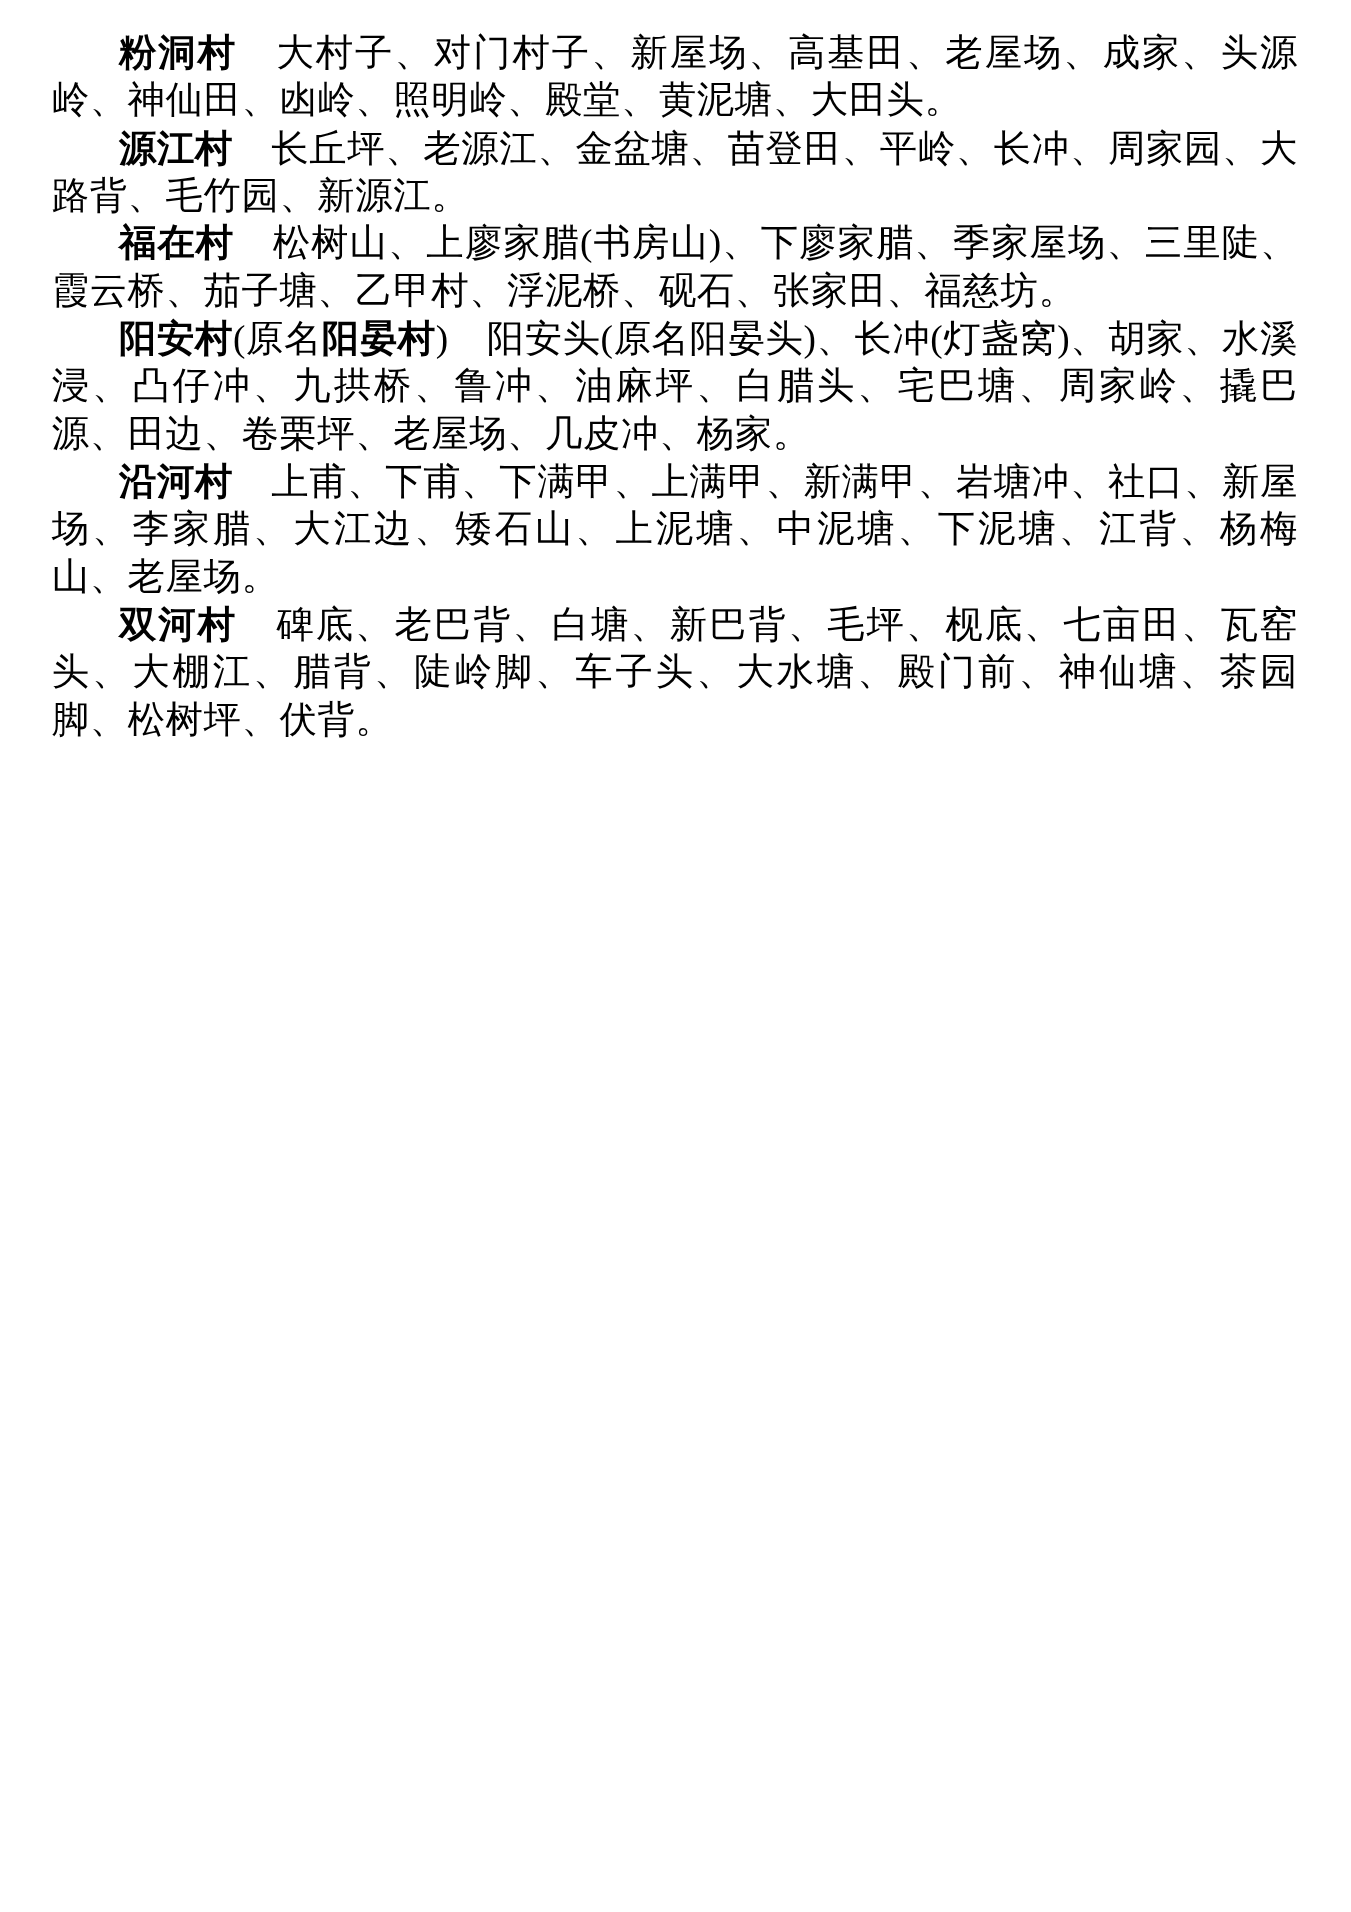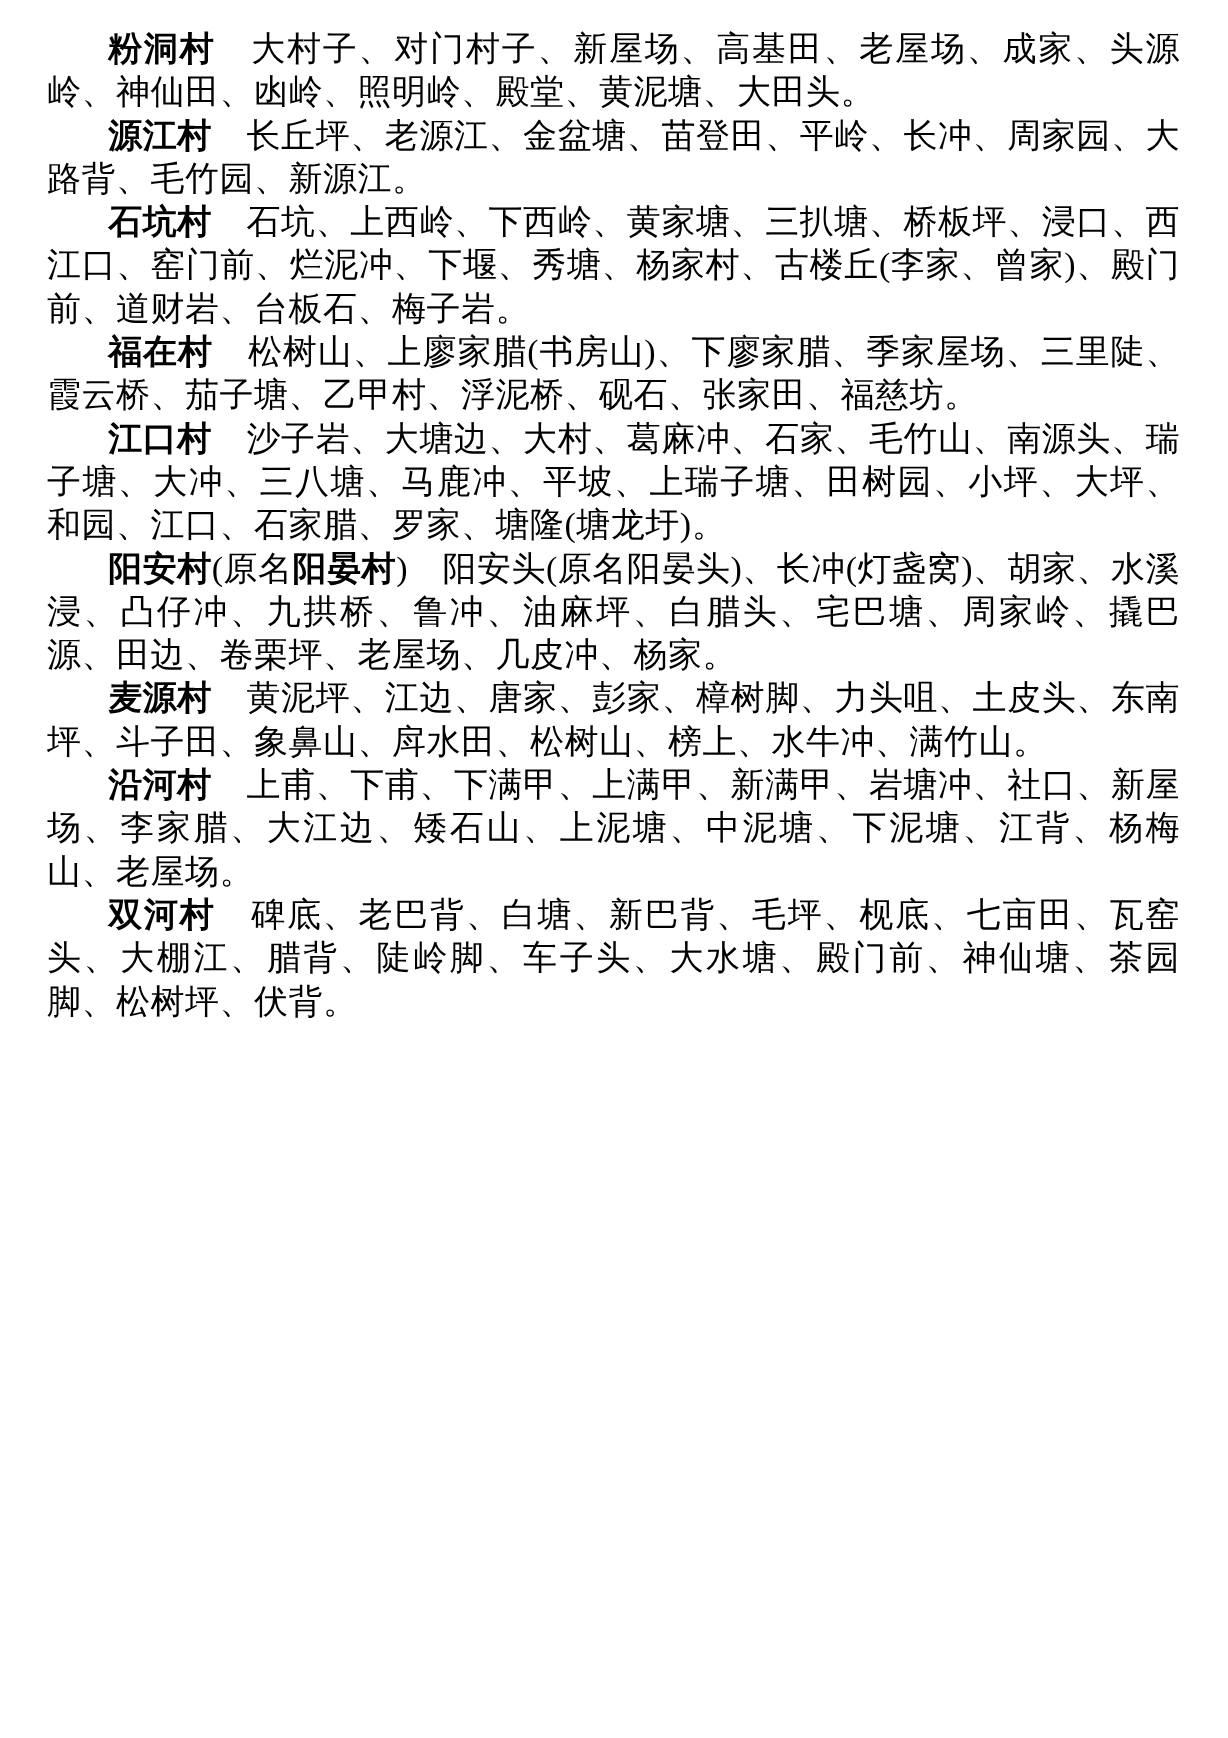--- a/index.html
+++ b/index.html
@@ -35,21 +35,18 @@
     font-weight: normal;
   }
 </style>
 </head>
 <body>
 
 <div class="page">
   <div id="doc">
       <p class="para"><span class="seg-bold">粉洞村</span><span class="seg-normal">　大村子、对门村子、新屋场、高基田、老屋场、成家、头源岭、神仙田、凼岭、照明岭、殿堂、黄泥塘、大田头。</span></p>
       <p class="para"><span class="seg-bold">源江村</span><span class="seg-normal">　长丘坪、老源江、金盆塘、苗登田、平岭、长冲、周家园、大路背、毛竹园、新源江。</span></p>
-      <p class="para"><span class="seg-bold">石坑村</span><span class="seg-normal">　石坑、上西岭、下西岭、黄家塘、三扒塘、桥板坪、浸口、西江口、窑门前、烂泥冲、下堰、秀塘、杨家村、古楼丘(李家、曾家)、殿门前、道财岩、台板石、梅子岩。</span></p>
       <p class="para"><span class="seg-bold">福在村</span><span class="seg-normal">　松树山、上廖家腊(书房山)、下廖家腊、季家屋场、三里陡、霞云桥、茄子塘、乙甲村、浮泥桥、砚石、张家田、福慈坊。</span></p>
-      <p class="para"><span class="seg-bold">江口村</span><span class="seg-normal">　沙子岩、大塘边、大村、葛麻冲、石家、毛竹山、南源头、瑞子塘、大冲、三八塘、马鹿冲、平坡、上瑞子塘、田树园、小坪、大坪、和园、江口、石家腊、罗家、塘隆(塘龙圩)。</span></p>
       <p class="para"><span class="seg-bold">阳安村</span><span class="seg-normal">(原名</span><span class="seg-bold">阳晏村</span><span class="seg-normal">)　阳安头(原名阳晏头)、长冲(灯盏窝)、胡家、水溪浸、凸仔冲、九拱桥、鲁冲、油麻坪、白腊头、宅巴塘、周家岭、撬巴源、田边、卷栗坪、老屋场、几皮冲、杨家。</span></p>
-      <p class="para"><span class="seg-bold">麦源村</span><span class="seg-normal">　黄泥坪、江边、唐家、彭家、樟树脚、力头咀、土皮头、东南坪、斗子田、象鼻山、戽水田、松树山、榜上、水牛冲、满竹山。</span></p>
       <p class="para"><span class="seg-bold">沿河村</span><span class="seg-normal">　上甫、下甫、下满甲、上满甲、新满甲、岩塘冲、社口、新屋场、李家腊、大江边、矮石山、上泥塘、中泥塘、下泥塘、江背、杨梅山、老屋场。</span></p>
       <p class="para"><span class="seg-bold">双河村</span><span class="seg-normal">　碑底、老巴背、白塘、新巴背、毛坪、枧底、七亩田、瓦窑头、大棚江、腊背、陡岭脚、车子头、大水塘、殿门前、神仙塘、茶园脚、松树坪、伏背。</span></p>
     </div>
 </div>
 
 </body></html>

